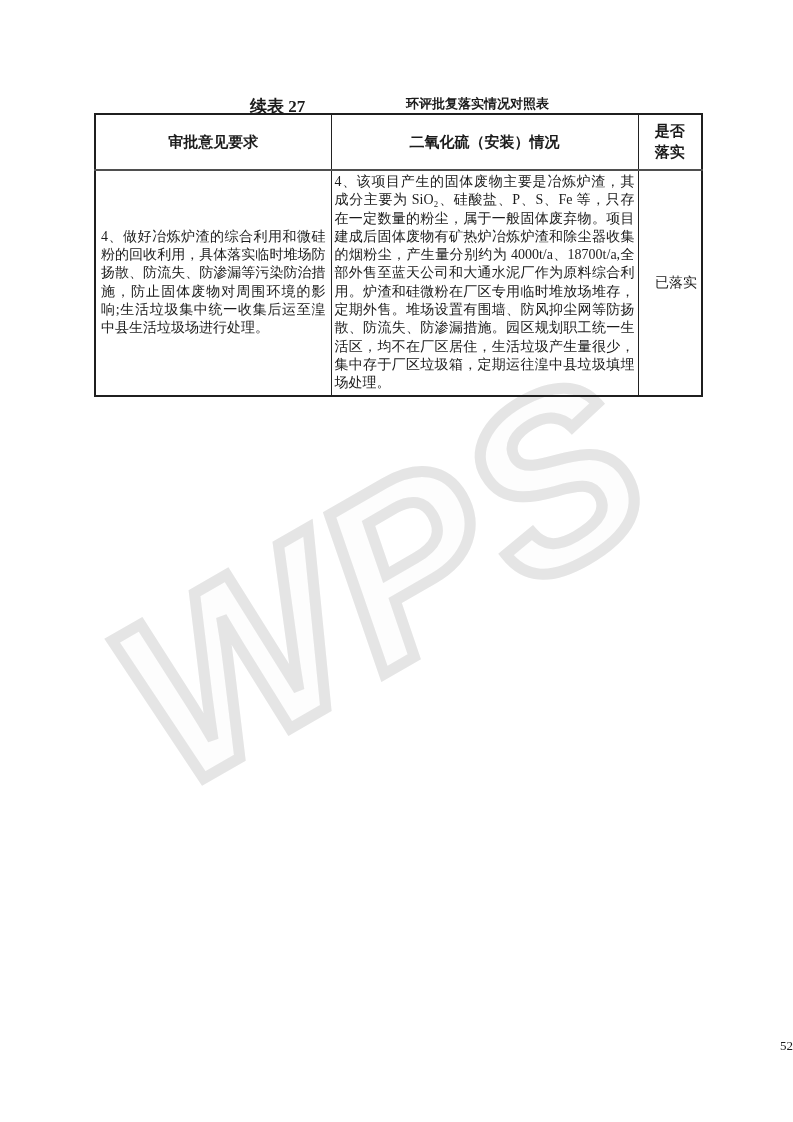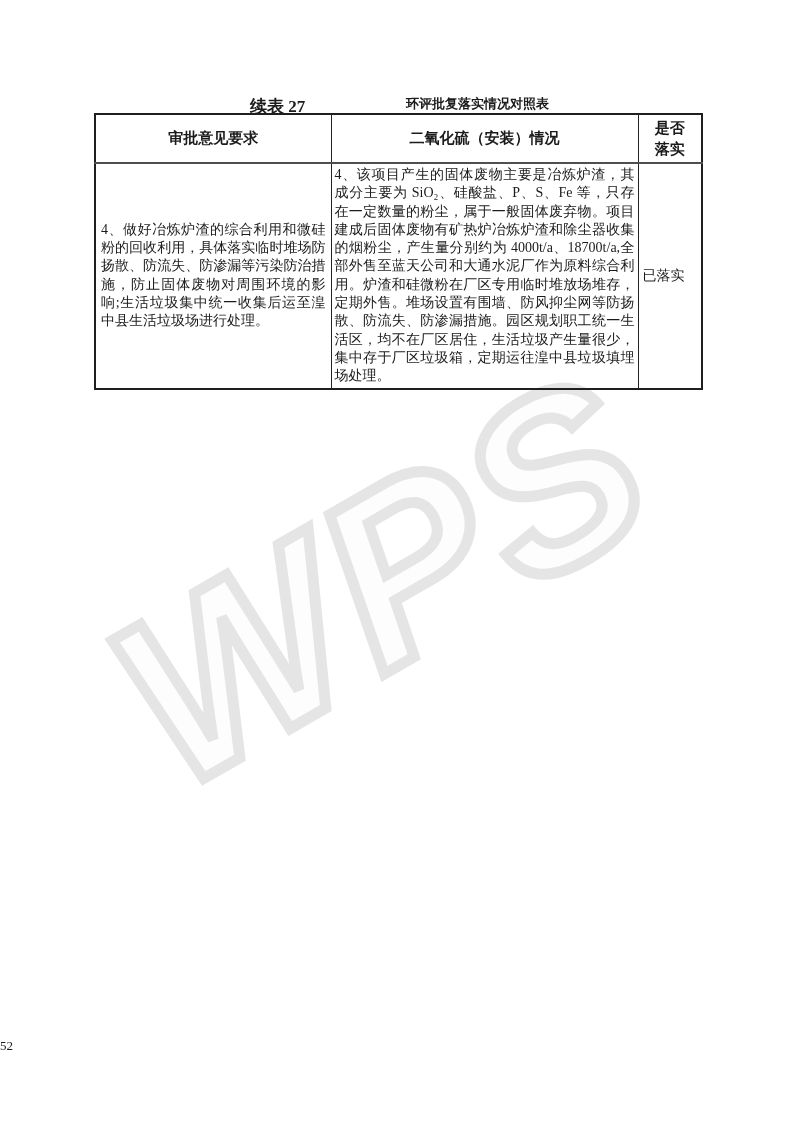--- a/index.html
+++ b/index.html
@@ -72,48 +72,48 @@
   }
   table.cmp thead th {
     font-size: 15px;
     font-weight: bold;
     text-align: center;
     line-height: 21px;
     padding: 0 4px;
     white-space: pre-line;
     border-bottom: 2px solid #4f4f4f;
   }
-  table.cmp thead tr { height: 49px; }
+  table.cmp thead tr { height: 56px; }
   tr.r1 { height: 220px; }
   tr.r2 { height: 76px; }
   tr.r3 { height: 94px; }
 
   td.req, td.act {
     font-size: 14px;
     line-height: 18.3px;
     text-align: justify;
     text-justify: inter-ideograph;
   }
   td.req { padding: 2px 5px; }
   td.act { padding: 2px 3px; }
   td.status {
     font-size: 14px;
     line-height: 20px;
-    text-align: left;
+    text-align: right;
     padding: 4px 4px;
     white-space: pre-line;
   }
 
   
   .page-number {
     position: absolute;
     left: 0;
     top: 1038px;
     width: 100%;
-    text-align: left;
+    text-align: right;
     font-size: 13px;
     z-index: 2;
   }
 </style>
 </head>
 <body>
 
 <div class="page">
 
   <svg class="watermark" viewBox="0 0 700 380" aria-hidden="true">

